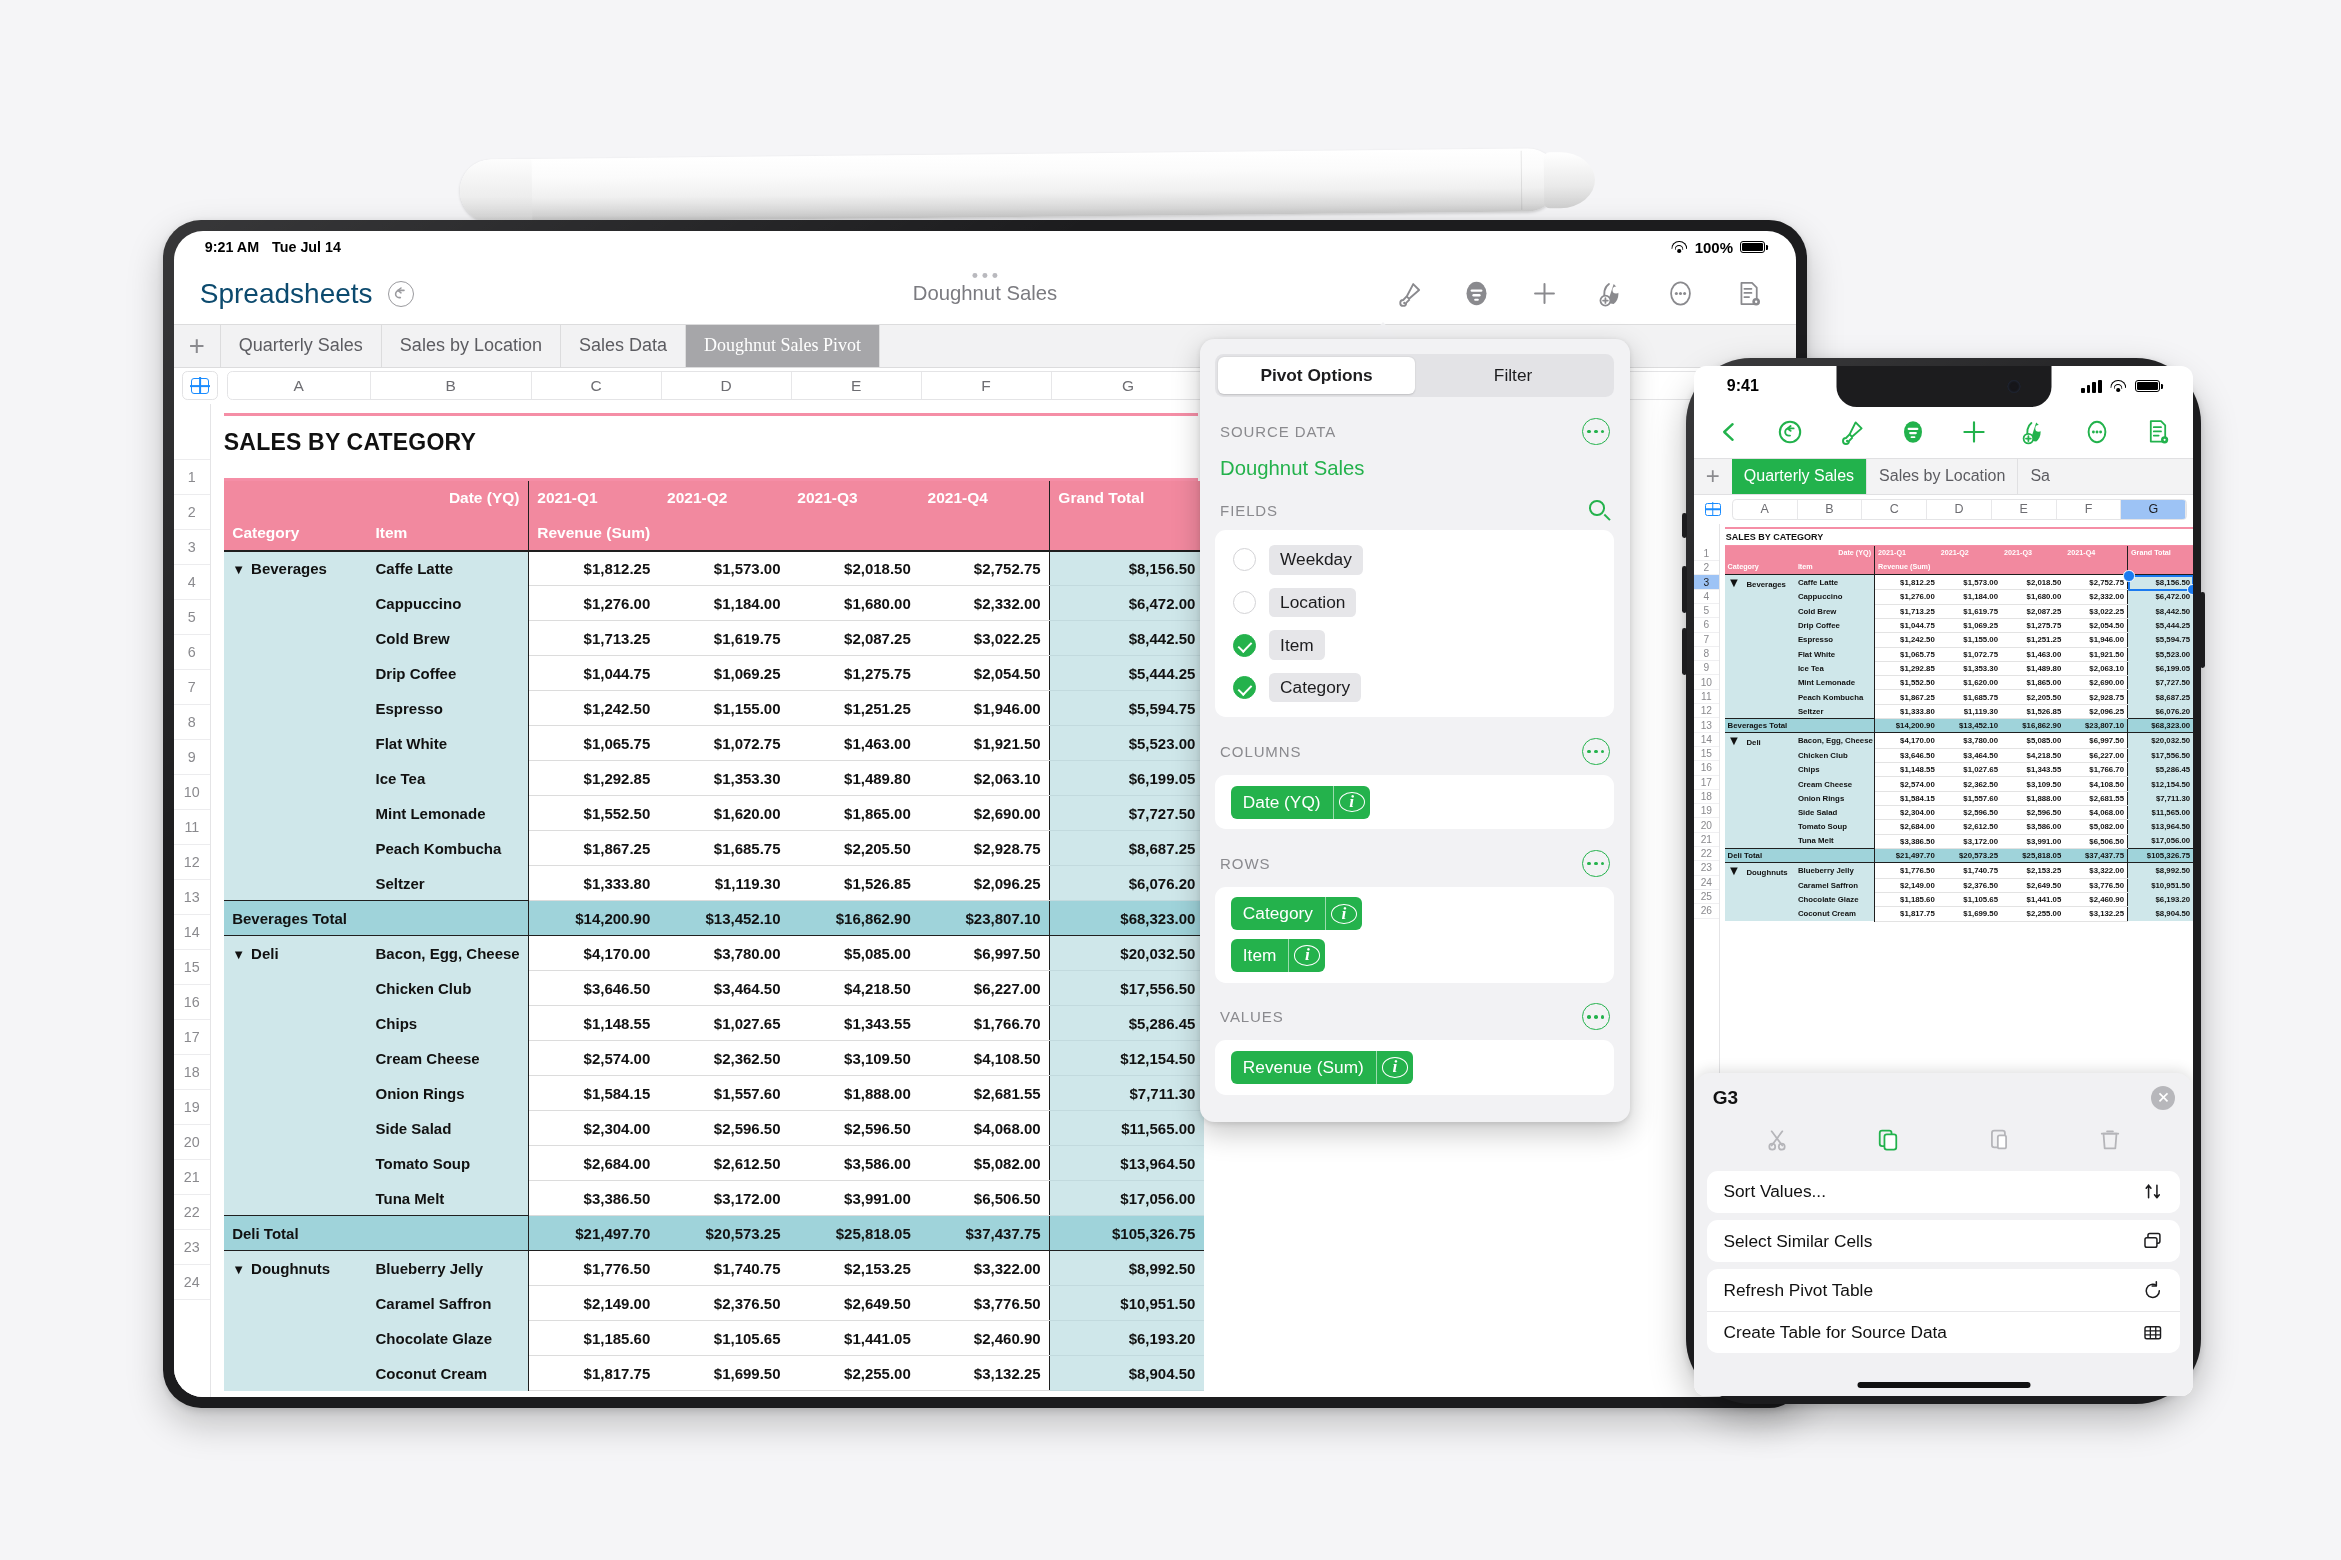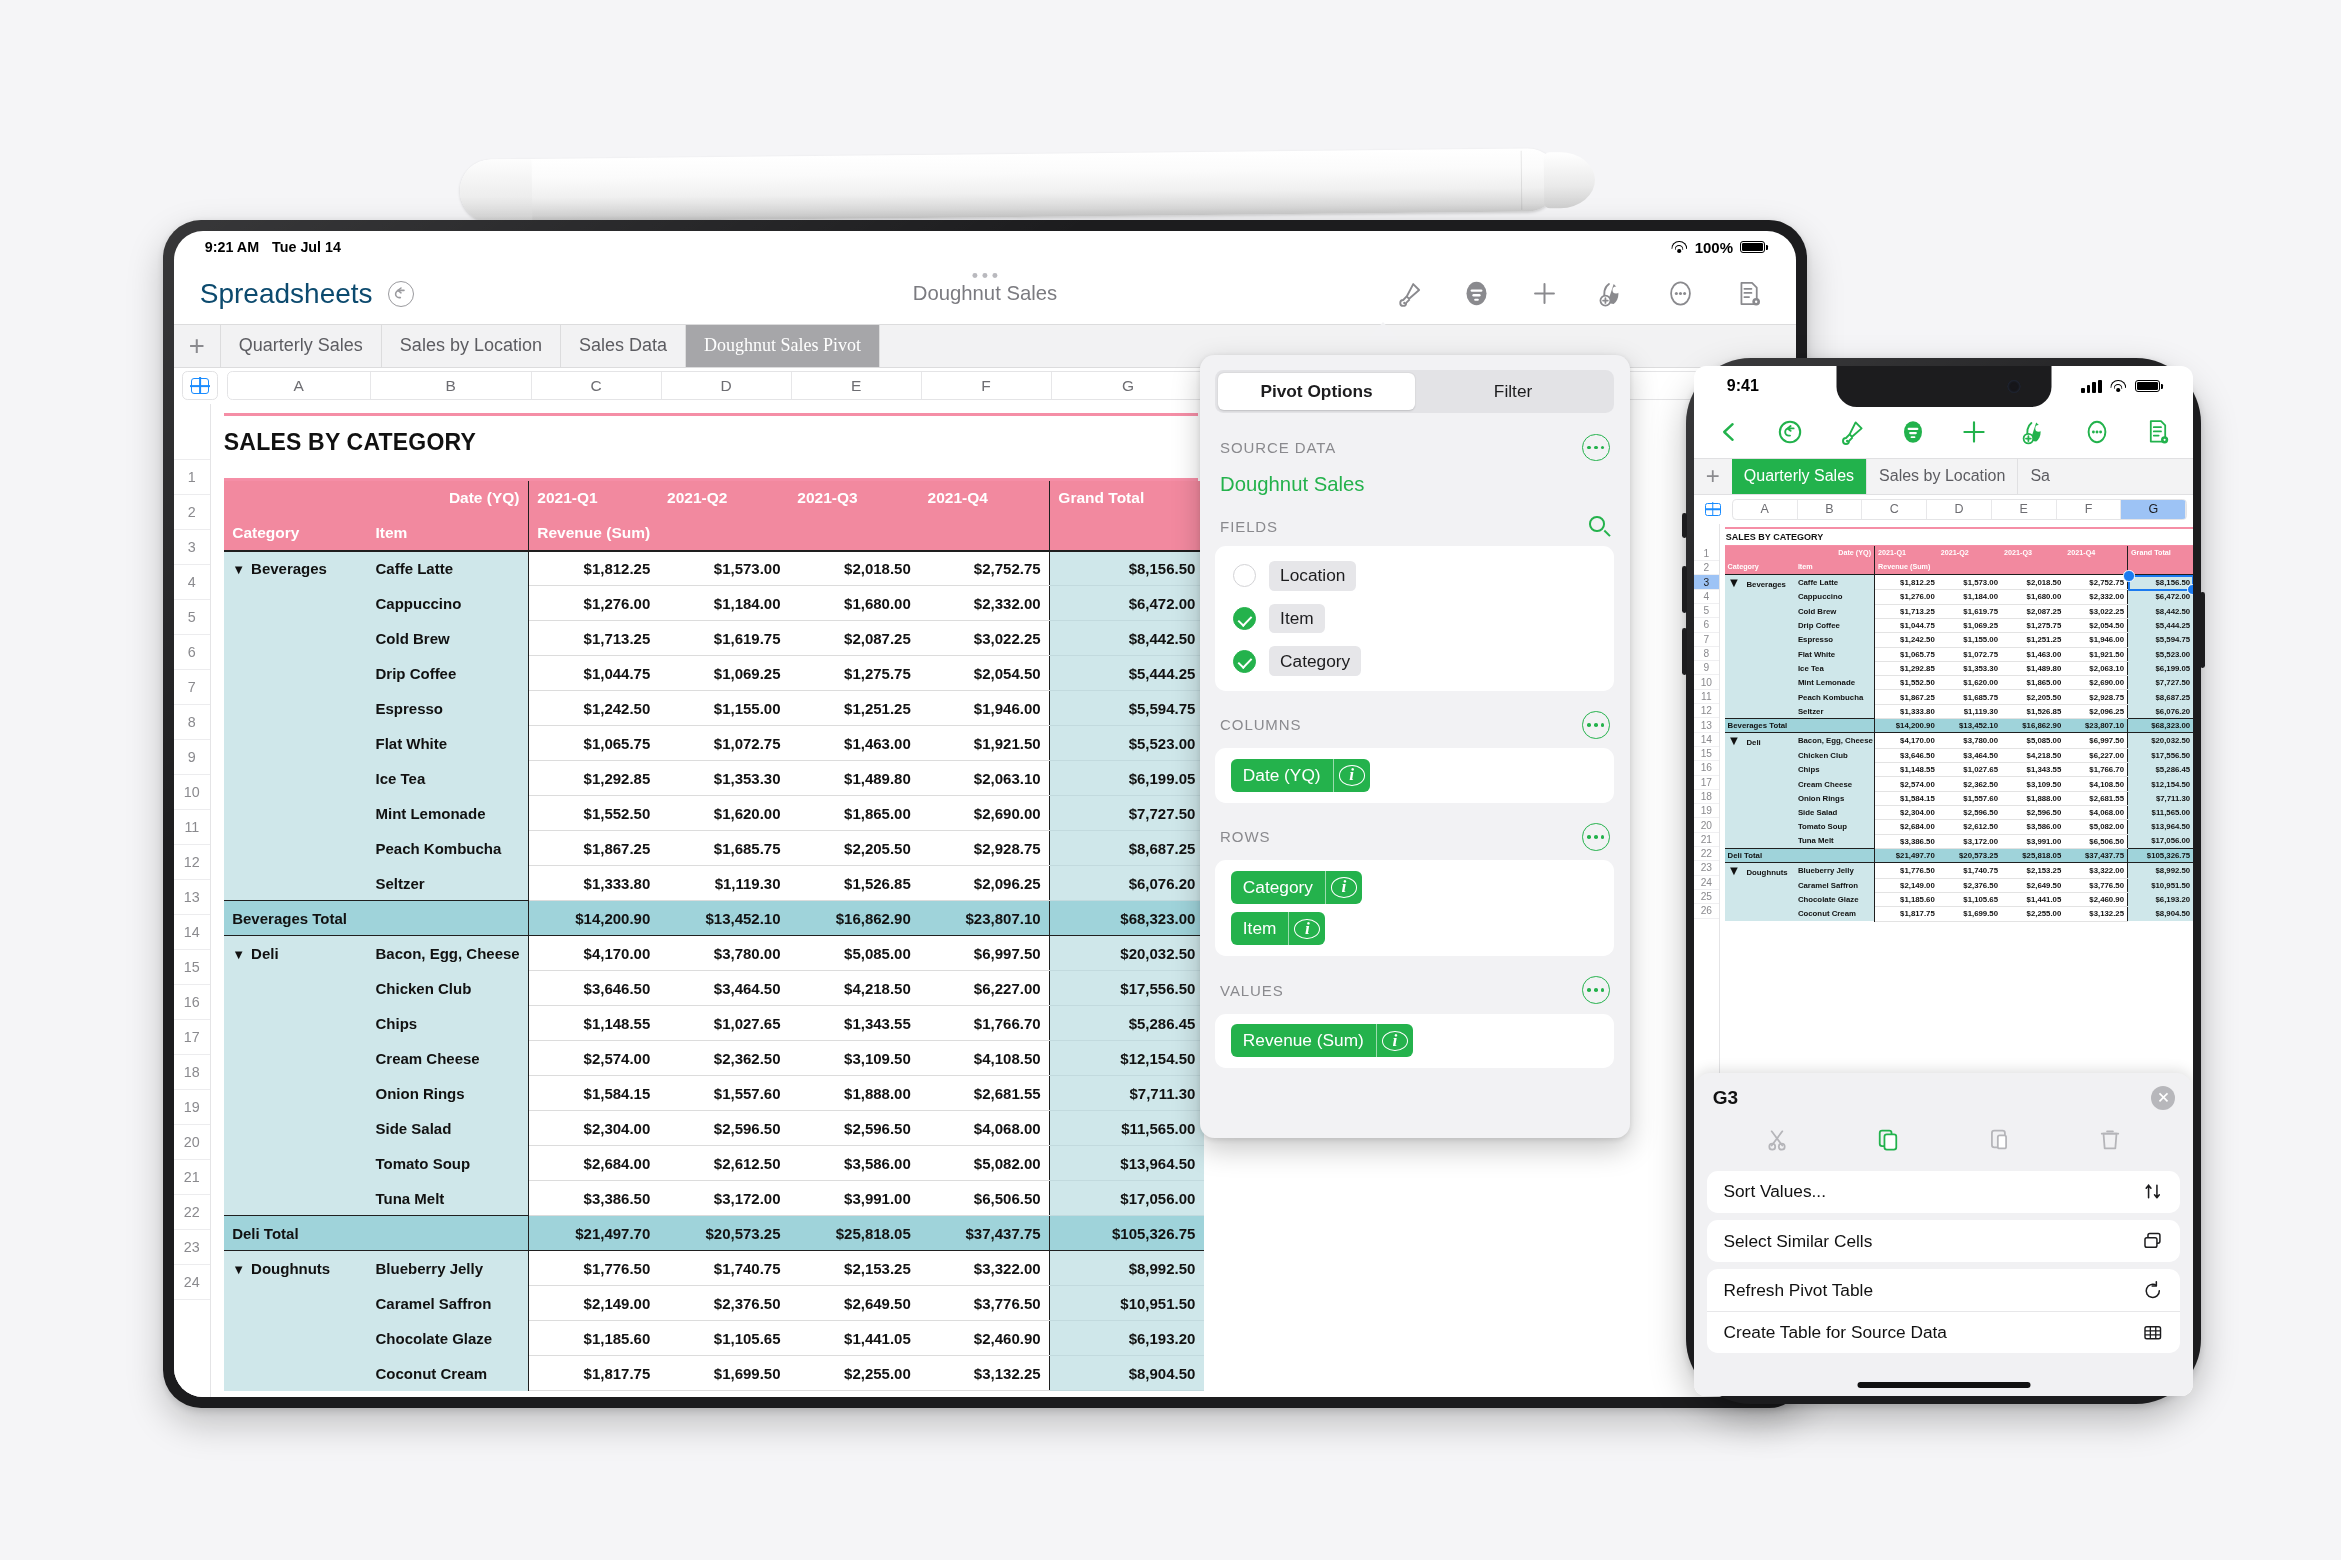--- a/index.html
+++ b/index.html
@@ -130,21 +130,21 @@
   .row-cat { background:#cfe7ea; font-weight:bold; color:#111; }
   .row-val { background:#fff; text-align:right; font-weight:bold; color:#111; border-bottom:0.6px solid #dcdcdc; }
   .row-gt { background:#cfe7ea; text-align:right; font-weight:bold; color:#111; border-bottom:0.6px solid #c2dade; }
   .totalrow td { background:#9fd3da; font-weight:bold; color:#111; border-top:1.8px solid #1f1f1f; border-bottom:1.8px solid #1f1f1f; }
   .totalrow td.num { text-align:right; }
   .c-b-right { border-right:1.8px solid #1f1f1f; }
   .disc { font-size:13px; margin-right:6px; }
 
   
   .popover {
-    position:absolute; left:1026px; top:124px; width:430px; height:783px;
+    position:absolute; left:1026px; top:108px; width:430px; height:783px;
     background:#f2f2f4; border-radius:14.3px;
     box-shadow:0 10.8px 29px rgba(0,0,0,.22), 0 1.2px 4.8px rgba(0,0,0,.10);
     overflow:hidden;
   }
   .popover-arrow {
     position:absolute; left:1193px; top:91px; width:0; height:0;
     border-left:16.7px solid transparent; border-right:16.7px solid transparent;
     border-bottom:18px solid #f2f2f4;
   }
   .seg {
@@ -677,20 +677,24 @@
       <div class="src-name">Doughnut Sales</div>
 
       <div class="sec-head">
         <span class="sec-label">FIELDS</span>
         <span class="search-ico">
             <i></i>
             <b></b>
           </span>
       </div>
       <div class="card" id="fields-card">
+          <div class="field-row">
+            <span class="chk"></span>
+            <span class="field-pill">Weekday</span>
+          </div>
           <div class="field-row">
             <span class="chk"></span>
             <span class="field-pill">Location</span>
           </div>
           <div class="field-row">
             <span class="chk on"></span>
             <span class="field-pill">Item</span>
           </div>
           <div class="field-row">
             <span class="chk on"></span>

